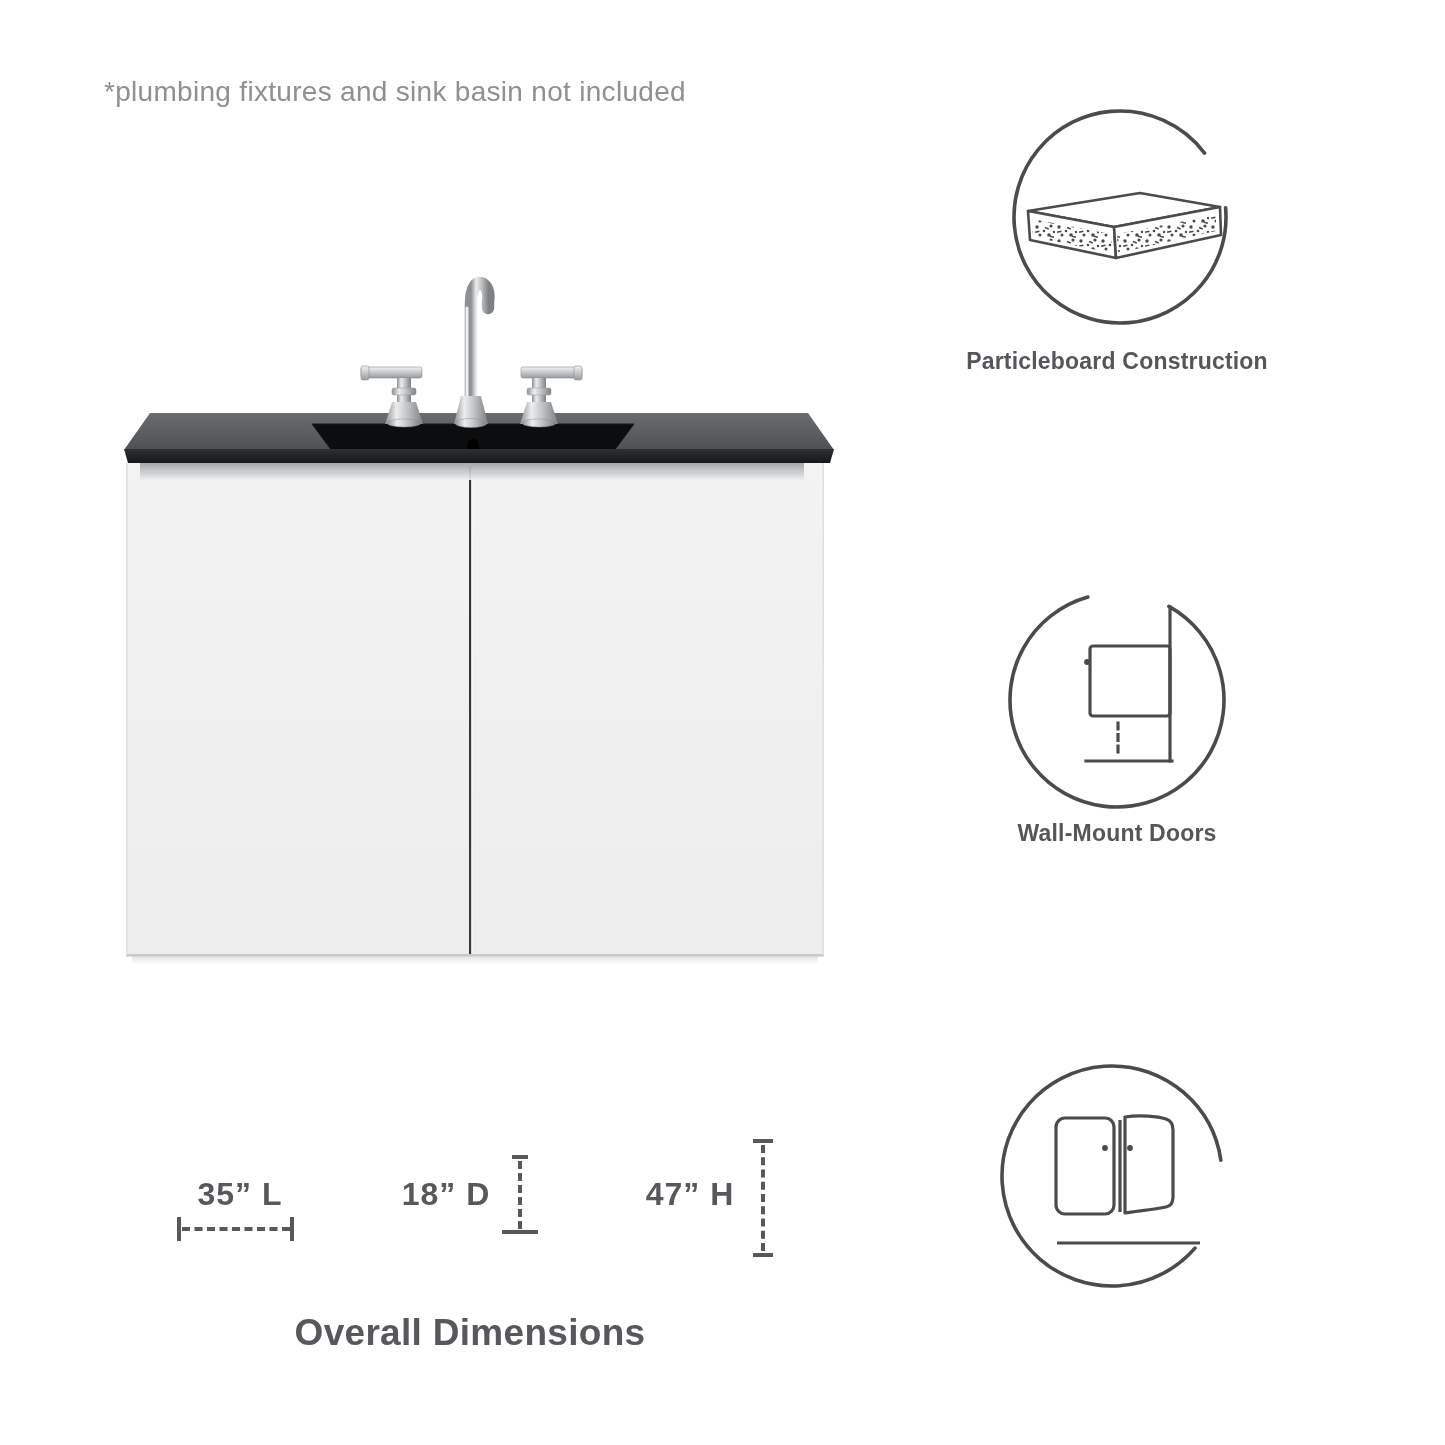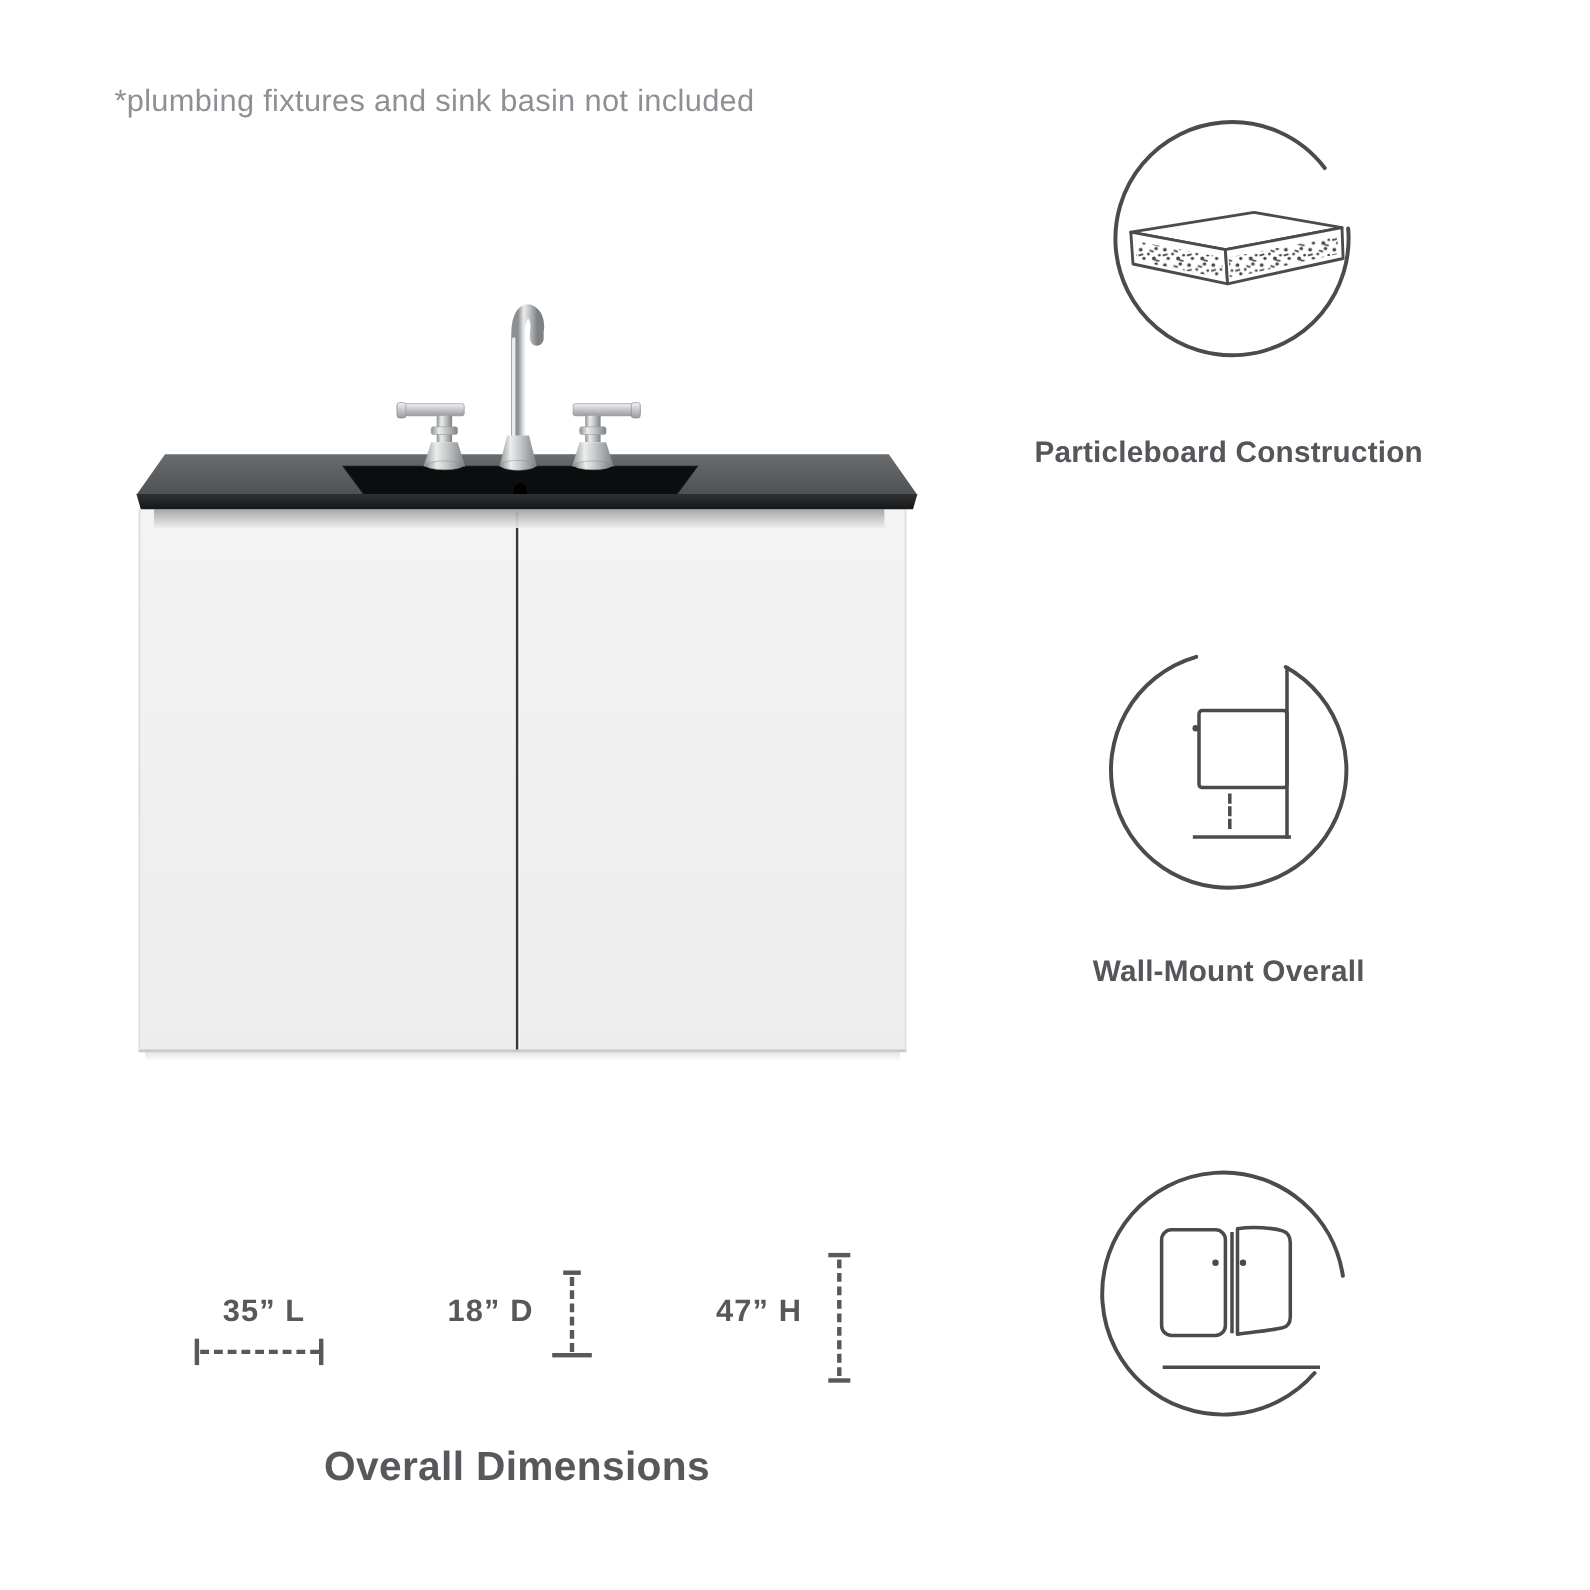--- a/index.html
+++ b/index.html
@@ -10,26 +10,26 @@
   .disclaimer {
     position:absolute; left:104px; top:76px;
     font-size:28px; font-weight:400; color:#8f9094; letter-spacing:.3px;
   }
 
   .vanity-svg { position:absolute; left:100px; top:250px; width:760px; height:730px; }
 
   .feature-icon { position:absolute; }
   .feature-label {
     position:absolute; width:500px; text-align:center;
-    font-weight:bold; font-size:27px; color:#545659; letter-spacing:.2px;margin-top:48px;
+    font-weight:bold; font-size:23px; color:#545659; letter-spacing:.2px;
   }
 
   .dim-label {
     position:absolute; width:200px; text-align:center;
-    font-weight:bold; font-size:28px; color:#57585b; letter-spacing:1px;
+    font-weight:bold; font-size:32px; color:#57585b; letter-spacing:1px;
   }
   .dim-caption {
     position:absolute; left:270px; top:1312px; width:400px; text-align:center;
     font-weight:bold; font-size:37px; color:#57585b; letter-spacing:.3px;
   }
   .tick  { position:absolute; background:#57585b; }
   .dash-h { position:absolute; height:0; border-top:4px dashed #57585b; }
   .dash-v { position:absolute; width:0; border-left:4px dashed #57585b; }
 </style>
 </head>
@@ -150,21 +150,21 @@
   <svg class="feature-icon" style="left:997px; top:580px;" width="240" height="240" viewBox="997 580 240 240">
     <circle cx="1117" cy="700" r="107" fill="none" stroke="#4a4b4d" stroke-width="3.6" stroke-dasharray="588 85" transform="rotate(-61 1117 700)" stroke-linecap="round"></circle>
     <g stroke="#4a4b4d" stroke-width="3.2" fill="none" stroke-linecap="square">
       <path d="M1170,607 L1170,761"></path>
       <path d="M1086,761 L1172,761"></path>
       <rect x="1090" y="646" width="80" height="70" rx="3"></rect>
       <path d="M1118,723 L1118,755" stroke-dasharray="6 5.5"></path>
     </g>
     <circle cx="1087" cy="662" r="2.9" fill="#4a4b4d"></circle>
   </svg>
-  <div class="feature-label" style="left:867px; top:820px;">Wall-Mount Overall</div>
+  <div class="feature-label" style="left:867px; top:820px;">Wall-Mount Doors</div>
 
   <svg class="feature-icon" style="left:992px; top:1056px;" width="240" height="240" viewBox="992 1056 240 240">
     <circle cx="1112" cy="1176" r="110" fill="none" stroke="#4a4b4d" stroke-width="3.6" stroke-dasharray="596 95" transform="rotate(41 1112 1176)" stroke-linecap="round"></circle>
     <g stroke="#4a4b4d" stroke-width="3.2" fill="#ffffff" stroke-linejoin="round">
       <rect x="1056" y="1118" width="58" height="96" rx="9"></rect>
       <path d="M1125,1117 C1140,1114.5 1158,1116.5 1166,1119 C1171,1120.5 1173,1124 1173,1130 L1173,1197 C1173,1203 1171,1206 1166,1207 C1155,1209.5 1138,1211 1125,1213 Z"></path>
       <path d="M1120,1120 L1120,1212" fill="none"></path>
       <path d="M1057,1243 L1200,1243" fill="none"></path>
     </g>
     <circle cx="1105" cy="1148" r="2.9" fill="#4a4b4d"></circle>

